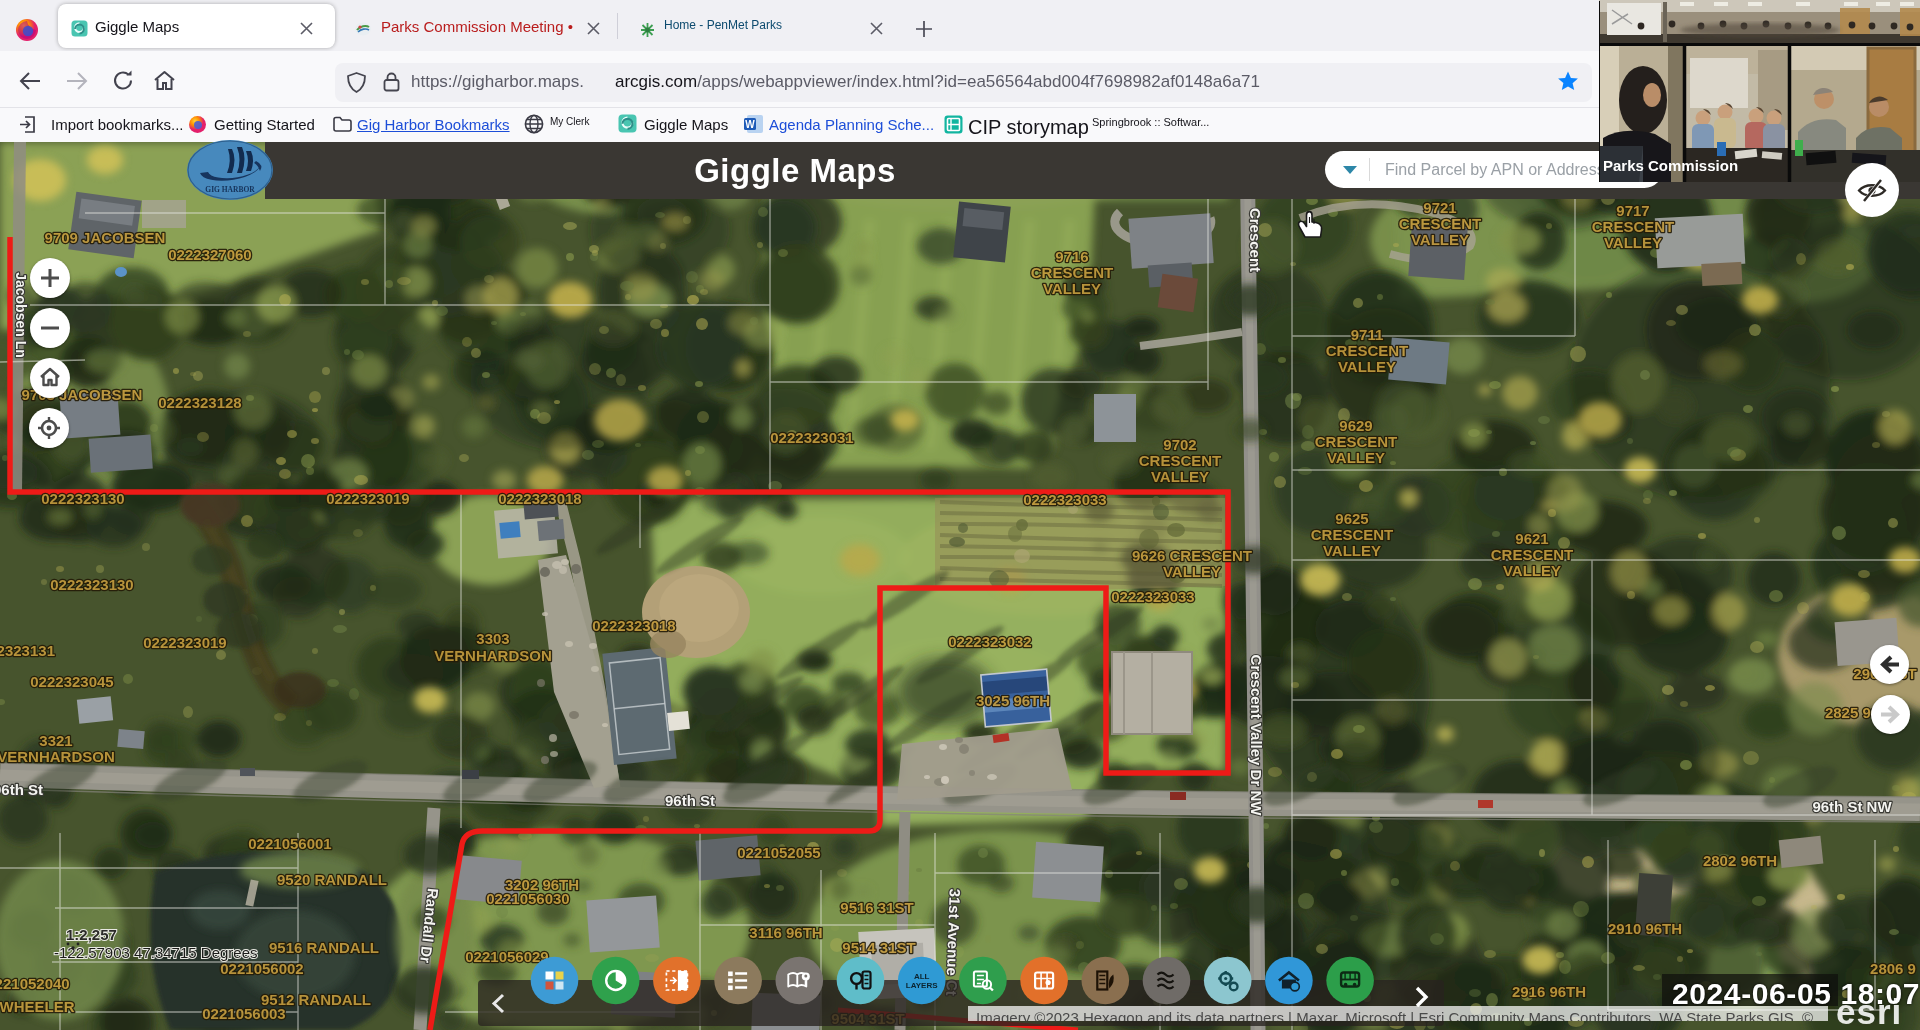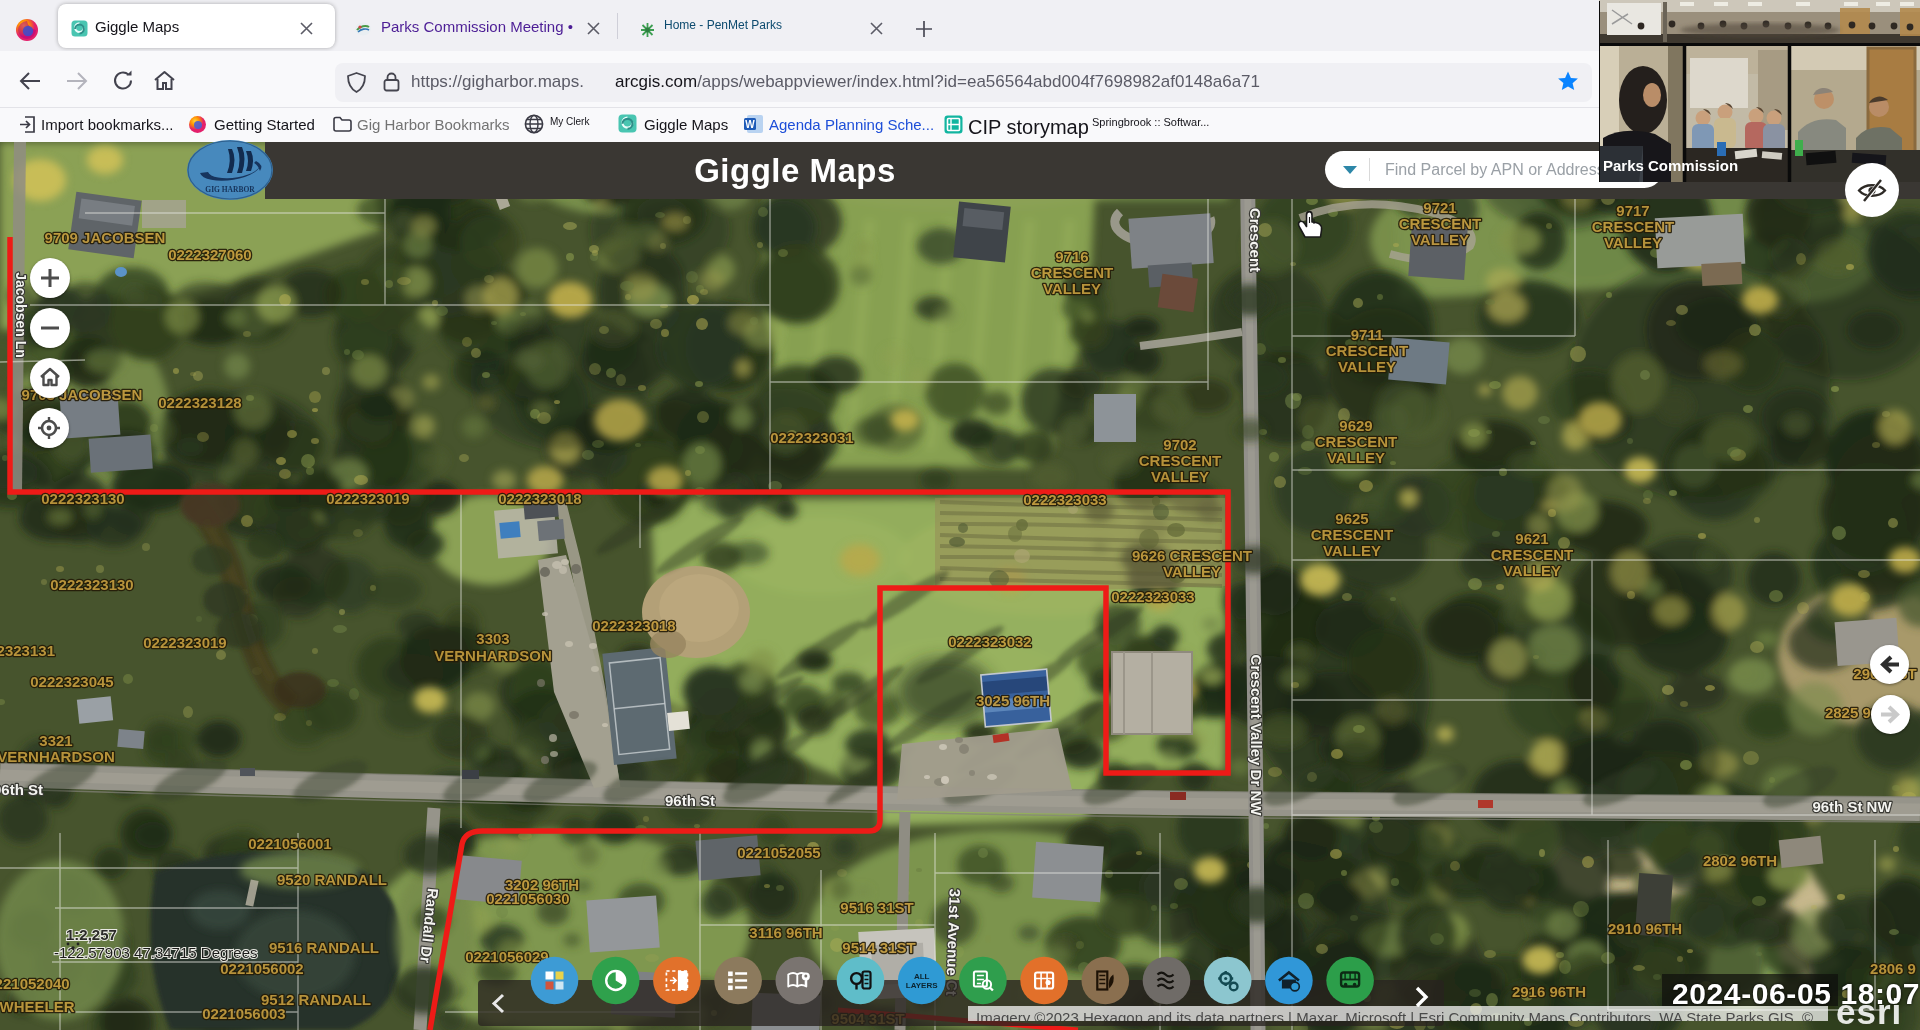--- a/index.html
+++ b/index.html
@@ -36,21 +36,21 @@
     <path d="M1 1 12 12 M12 1 1 12" stroke="#5b5b66" stroke-width="1.6"></path>
   </svg>
 
 <svg class="abs" style="left:354px;top:20px" width="18" height="18">
     <ellipse cx="9" cy="9" rx="8" ry="6.5" fill="#e9eef2"></ellipse>
     <path d="M3 10c3-4 9-5 12-3" stroke="#4a9b47" stroke-width="2" fill="none"></path>
     <path d="M4 12c3-3 8-4 11-2" stroke="#3579b5" stroke-width="1.6" fill="none"></path>
     <circle cx="6" cy="7" r="1.6" fill="#d04545"></circle>
   </svg>
 
-<div class="abs" style="left:381px;top:18px;width:200px;font-size:15px;color:#4c1d95;white-space:nowrap;overflow:hidden;">Parks Commission Meeting •</div>
+<div class="abs" style="left:381px;top:18px;width:200px;font-size:15px;color:#b91c1c;white-space:nowrap;overflow:hidden;">Parks Commission Meeting •</div>
 
 <svg class="abs" style="left:587px;top:22px" width="13" height="13">
     <path d="M1 1 12 12 M12 1 1 12" stroke="#5b5b66" stroke-width="1.6"></path>
   </svg>
 
 <div class="abs" style="left:617px;top:13px;width:1px;height:26px;background:#cfcfd8;"></div>
 
 <svg class="abs" style="left:639px;top:21px" width="17" height="17">
     <path d="M2 9h13 M8.5 2v14 M3.5 4l10 10 M13.5 4l-10 10" stroke="#3d9e52" stroke-width="1.8"></path>
     <circle cx="8.5" cy="9" r="2.4" fill="#2d7d3f"></circle>
@@ -101,39 +101,39 @@
 
 <svg class="abs" style="left:1557px;top:70px" width="22" height="22">
     <path d="M11 1.5 13.9 8l7 .6-5.3 4.6 1.6 6.9L11 16.4 4.8 20l1.6-6.9L1.1 8.6l7-.6z" fill="#0a84ff"></path>
   </svg>
 
 <div class="abs" style="left:0;top:108px;width:1920px;height:34px;background:#f9f9fb;"></div>
 
 <svg class="abs" style="left:19px;top:116px" width="16" height="17">
     <path d="M6 1h9v15H6 M1 8.5h9 M7 5l3.5 3.5L7 12" stroke="#3a3a44" stroke-width="1.7" fill="none"></path>
   </svg>
-<div class="abs" style="left:41px;top:116px;font-size:15px;color:#15141a;">Import bookmarks...</div>
+<div class="abs" style="left:51px;top:116px;font-size:15px;color:#15141a;">Import bookmarks...</div>
 
 <svg class="abs" style="left:188px;top:115px" width="19" height="19">
     <defs>
       <radialGradient id="ffg2" cx="35%" cy="30%">
         <stop offset="0%" stop-color="#ffd43b"></stop>
         <stop offset="50%" stop-color="#ff9100"></stop>
         <stop offset="100%" stop-color="#e3206b"></stop>
       </radialGradient>
     </defs>
     <circle cx="9.5" cy="9.5" r="8.5" fill="url(#ffg2)"></circle>
     <circle cx="10" cy="10" r="4" fill="#4a5ed6" opacity=".9"></circle>
   </svg>
 <div class="abs" style="left:214px;top:116px;font-size:15px;color:#15141a;">Getting Started</div>
 
 <svg class="abs" style="left:333px;top:116px" width="19" height="16">
     <path d="M1 3.5c0-1 .7-2 2-2h4l2 2.5h7c1.2 0 2 .8 2 2v7c0 1.2-.8 2-2 2H3c-1.3 0-2-.8-2-2z" stroke="#3a3a44" stroke-width="1.6" fill="none"></path>
   </svg>
-<div class="abs" style="left:357px;top:116px;font-size:15px;color:#737373;">Gig Harbor Bookmarks</div>
+<div class="abs" style="left:357px;top:116px;font-size:15px;color:#1d4ed8;text-decoration:underline;">Gig Harbor Bookmarks</div>
 
 <svg class="abs" style="left:524px;top:114px" width="20" height="20">
     <circle cx="10" cy="10" r="8.6" stroke="#3a3a44" stroke-width="1.6" fill="none"></circle>
     <ellipse cx="10" cy="10" rx="4" ry="8.6" stroke="#3a3a44" stroke-width="1.4" fill="none"></ellipse>
     <path d="M1.5 10h17 M3 5.5h14 M3 14.5h14" stroke="#3a3a44" stroke-width="1.4" fill="none"></path>
   </svg>
 <div class="abs" style="left:550px;top:116px;font-size:10px;color:#15141a;">My Clerk</div>
 
 <svg class="abs" style="left:618px;top:114px" width="19" height="19">
     <rect x="0.5" y="0.5" width="18" height="18" rx="4" fill="#49c5b1"></rect>

